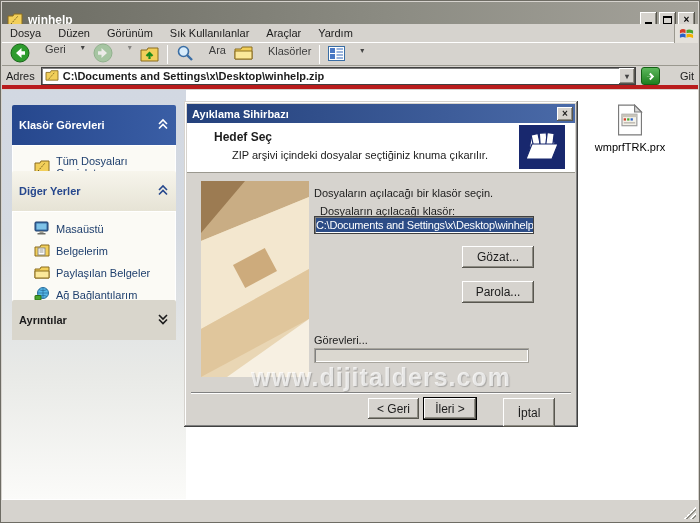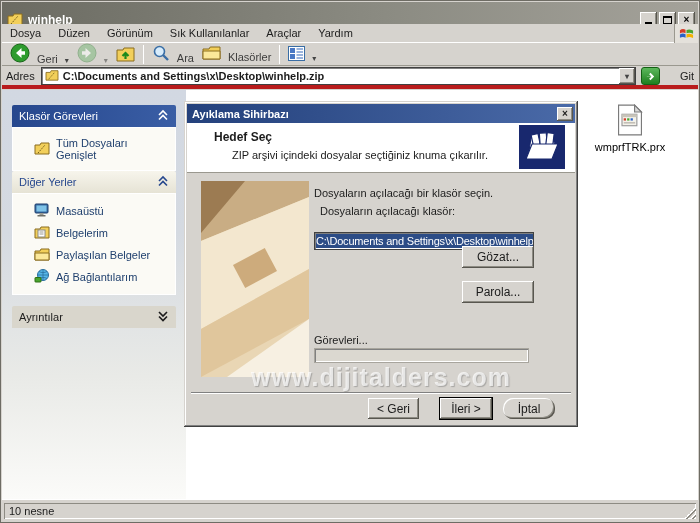--- a/index.html
+++ b/index.html
@@ -18,38 +18,38 @@
   .winbtn .minbar { width:7px; height:2px; background:#000; margin-top:7px; }
   .winbtn .maxbox { width:9px; height:8px; border:1px solid #000; border-top:2px solid #000; }
 
   
   .menubar { left:1px; top:23px; right:1px; height:19px; background:#d6d3ce; display:flex; align-items:center; padding-left:8px; border-bottom:1px solid #fff; }
   .menu-item { margin-right:17px; }
   .menubar .flagbox { margin-left:auto; width:24px; height:19px; display:flex; align-items:center; justify-content:center; border-left:1px solid #9a988f; background:#e4e1db; }
 
   
   .toolbar { left:1px; top:42px; right:1px; height:23px; background:#d6d3ce; display:flex; align-items:center; padding-left:4px; border-bottom:1px solid #9a988f; }
-  .tbtn { display:flex; align-items:flex-end; gap:7px; padding:1px 4px; color:#3c3c3c; }
+  .tbtn { display:flex; align-items:flex-start; gap:15px; padding:1px 4px; color:#3c3c3c; }
   .tsep { width:1px; height:19px; background:#9a988f; border-right:1px solid #fff; margin:0 4px; }
   .caret { font-size:8px; color:#444; }
   .dim { opacity:.55; }
 
   
   .addrbar { left:1px; top:66px; right:1px; height:22px; background:#d6d3ce; display:flex; align-items:center; padding:0 4px; border-bottom:4px solid #b91c1c; }
   .addr-input { flex:1; height:18px; margin-left:6px; background:#fff; box-shadow:inset 1px 1px 0 #808080, inset -1px -1px 0 #fff; border:1px solid #404040; display:flex; align-items:center; padding-left:3px;font-weight:bold; }
   .addr-input .path { margin-left:4px; flex:1; }
   .dd-btn { width:16px; height:16px; display:flex; align-items:center; justify-content:center; }
   .go-btn { width:19px; height:18px; margin-left:5px; border-radius:3px; background:linear-gradient(#5cb85c,#1e7e1e); border:1px solid #146014; display:flex; align-items:center; justify-content:center; }
   .go-label { margin-left:20px; }
 
   
   .content { left:1px; top:89px; right:1px; bottom:23px; background:#fff; }
   .sidebar { left:0; top:0; bottom:0; width:184px; background:linear-gradient(180deg,#d2d8e2 0%,#d5dae1 35%,#e9eae7 70%,#fbfbf9 100%); }
   .panel { position:absolute; left:10px; width:164px; border-radius:2px 2px 0 0; }
-  .panel-hd { height:22px; display:flex; align-items:center; padding:0 7px; font-weight:normal; border-radius:2px 2px 0 0;justify-content:flex-end; }
+  .panel-hd { height:40px; display:flex; align-items:center; padding:0 7px; font-weight:bold; border-radius:2px 2px 0 0;justify-content:flex-end; }
   .panel-hd .chev { margin-left:auto; }
   .panel-hd.navy { background:linear-gradient(90deg,#26478d,#3a5ea5); color:#fff; }
   .panel-hd.light { background:linear-gradient(#f7f5ec,#e6e3d5); color:#26478d; }
   .panel-hd.gray { background:#d9d6cc; color:#1c1c1c; }
   .panel-bd { background:#fbfaf5; border:1px solid #fff; padding:6px 19px; }
   .task-row { display:flex; align-items:center; gap:6px; padding:3px 2px; color:#20406e; }
 
   .main { left:184px; top:0; right:0; bottom:0; background:#fff; }
   .file-item { left:402px; top:14px; width:84px; display:flex; flex-direction:column; align-items:center; }
   .file-item .lbl { margin-top:3px; color:#000; }
@@ -59,33 +59,33 @@
   .dlg-title { left:3px; top:3px; right:3px; height:19px; background:linear-gradient(90deg,#24417c,#4a6aa8); display:flex; align-items:center; padding:0 2px 0 5px;gap:41px; }
   .dlg-title .t { color:#fff; font-weight:bold; flex:1; }
   .dlg-close { width:16px; height:14px; display:flex; align-items:center; justify-content:center; font-size:10px; font-weight:bold; }
   .dlg-hdr { left:3px; top:22px; right:3px; height:50px; background:#fff; border-bottom:1px solid #9a988f; }
   .dlg-hdr .h1 { position:absolute; left:27px; top:7px; font-weight:bold; font-size:12px; }
   .dlg-hdr .h2 { position:absolute; left:45px; top:26px; }
   .dlg-hicon { position:absolute; right:10px; top:2px; width:46px; height:44px; }
   .photo { left:17px; top:80px; width:108px; height:196px; }
   .ins1 { left:130px; top:86px; }
   .ins2 { left:136px; top:104px; }
-  .dlg-input { left:130px; top:131px; width:220px; height:18px; background:#fff; box-shadow:inset 1px 1px 0 #808080, inset -1px -1px 0 #fff; border:1px solid #404040; display:flex; align-items:center; padding-left:1px; overflow:hidden; white-space:nowrap; }
+  .dlg-input { left:130px; top:115px; width:220px; height:18px; background:#fff; box-shadow:inset 1px 1px 0 #808080, inset -1px -1px 0 #fff; border:1px solid #404040; display:flex; align-items:center; padding-left:1px; overflow:hidden; white-space:nowrap; }
   .sel-text { background:#2c4c86; color:#fff; padding:1px 0; font-size:11px; letter-spacing:-0.2px; }
   .caret-line { display:inline-block; width:1px; height:13px; background:#000; vertical-align:middle; }
   .btn { display:flex; align-items:center; justify-content:center; font-size:12px; color:#1c1c1c; background:#d6d3ce; box-shadow: inset -1px -1px 0 #58564f, inset 1px 1px 0 #fff, inset -2px -2px 0 #8d8b83; }
   .btn-browse { left:278px; top:145px; width:72px; height:22px; }
   .btn-pass { left:278px; top:180px; width:72px; height:22px; }
   .prog-lbl { left:130px; top:233px; }
   .progress { left:130px; top:247px; width:215px; height:15px; background:#dbd8d0; box-shadow:inset 1px 1px 0 #808080, inset -1px -1px 0 #fff; border:1px solid #a8a59d; }
   .wmark { left:0; right:0; top:262px; text-align:center; font-size:25px; font-weight:bold; letter-spacing:1px; color:rgba(255,255,255,.72); text-shadow:1px 1px 1px rgba(110,110,110,.45); }
   .dlg-sep { left:7px; right:7px; top:291px; height:0; border-top:1px solid #808080; border-bottom:1px solid #fff; }
   .btn-back { left:184px; top:297px; width:51px; height:21px; }
-  .btn-next { left:239px; top:296px; width:54px; height:23px; border:1px solid #000;margin-left:16px; }
-  .btn-cancel { left:319px; top:297px; width:52px; height:21px;border-radius:10px; }
+  .btn-next { left:239px; top:296px; width:54px; height:23px; border:1px solid #000; }
+  .btn-cancel { left:319px; top:297px; width:52px; height:29px; }
 
   
   .statusbar { left:1px; bottom:1px; right:1px; height:22px; background:#d6d3ce; border-top:1px solid #fff; }
   .status-pane { position:absolute; left:2px; right:2px; top:3px; bottom:2px; box-shadow:inset 1px 1px 0 #8d8b83, inset -1px -1px 0 #fff; display:flex; align-items:center; padding-left:5px; background:#d6d3ce; }
   .grip { position:absolute; right:2px; bottom:2px; width:12px; height:12px;
     background:linear-gradient(135deg, transparent 50%, #fff 50%, #fff 58%, #8d8b83 58%, #8d8b83 66%, transparent 66%, transparent 74%, #fff 74%, #fff 82%, #8d8b83 82%, #8d8b83 90%, transparent 90%); }
 </style>
 </head>
 <body>
 
@@ -283,21 +283,21 @@
                   <circle cx="9" cy="6" r="5.5" fill="#57b8e8" stroke="#2a6e9e"></circle>
                   <path d="M3.5 6h11M9 .5v11M5 2.5c2.2 1.4 5.6 1.4 8 0M5 9.5c2.2-1.4 5.6-1.4 8 0" stroke="#2a6e9e" fill="none" stroke-width=".8"></path>
                   <rect x="1" y="8.5" width="6" height="4.5" rx=".5" fill="#4aa52e" stroke="#2c6e14"></rect>
                 </svg>
             </span>
             <span>Ağ Bağlantılarım</span>
           </div>
         </div>
       </div>
 
-      <div class="panel" style="top:216px;">
+      <div class="panel" style="top:210px;">
         <div class="panel-hd gray">
           <span>Ayrıntılar</span>
           <span class="chev">
             <svg width="12" height="12" viewBox="0 0 12 12">
                 <path d="M2 2 L6 6 L10 2 M2 6.5 L6 10.5 L10 6.5" stroke="#1c1c1c" stroke-width="1.6" fill="none"></path>
               </svg>
           </span>
         </div>
       </div>
     </div>
@@ -372,19 +372,16 @@
 
     <div class="wmark abs">www.dijitalders.com</div>
     <div class="dlg-sep abs"></div>
 
     <div class="btn btn-back abs">&lt; Geri</div>
     <div class="btn btn-next abs">İleri &gt;</div>
     <div class="btn btn-cancel abs">İptal</div>
   </div>
 
   <div class="statusbar abs">
-    <div class="status-pane">
-      <span>10 nesne</span>
-    </div>
     <div class="grip"></div>
   </div>
 
 </div>
 
 </body></html>

